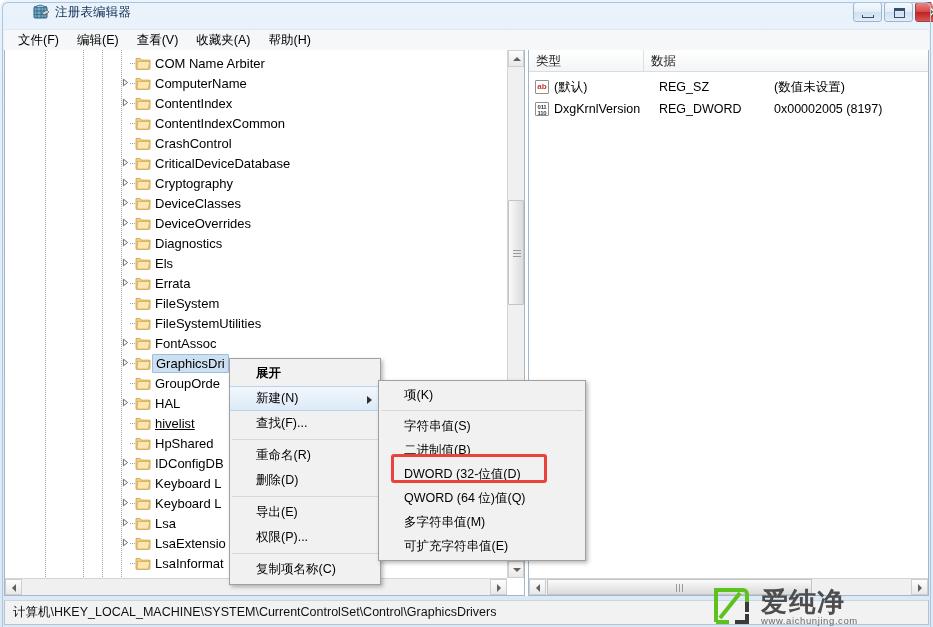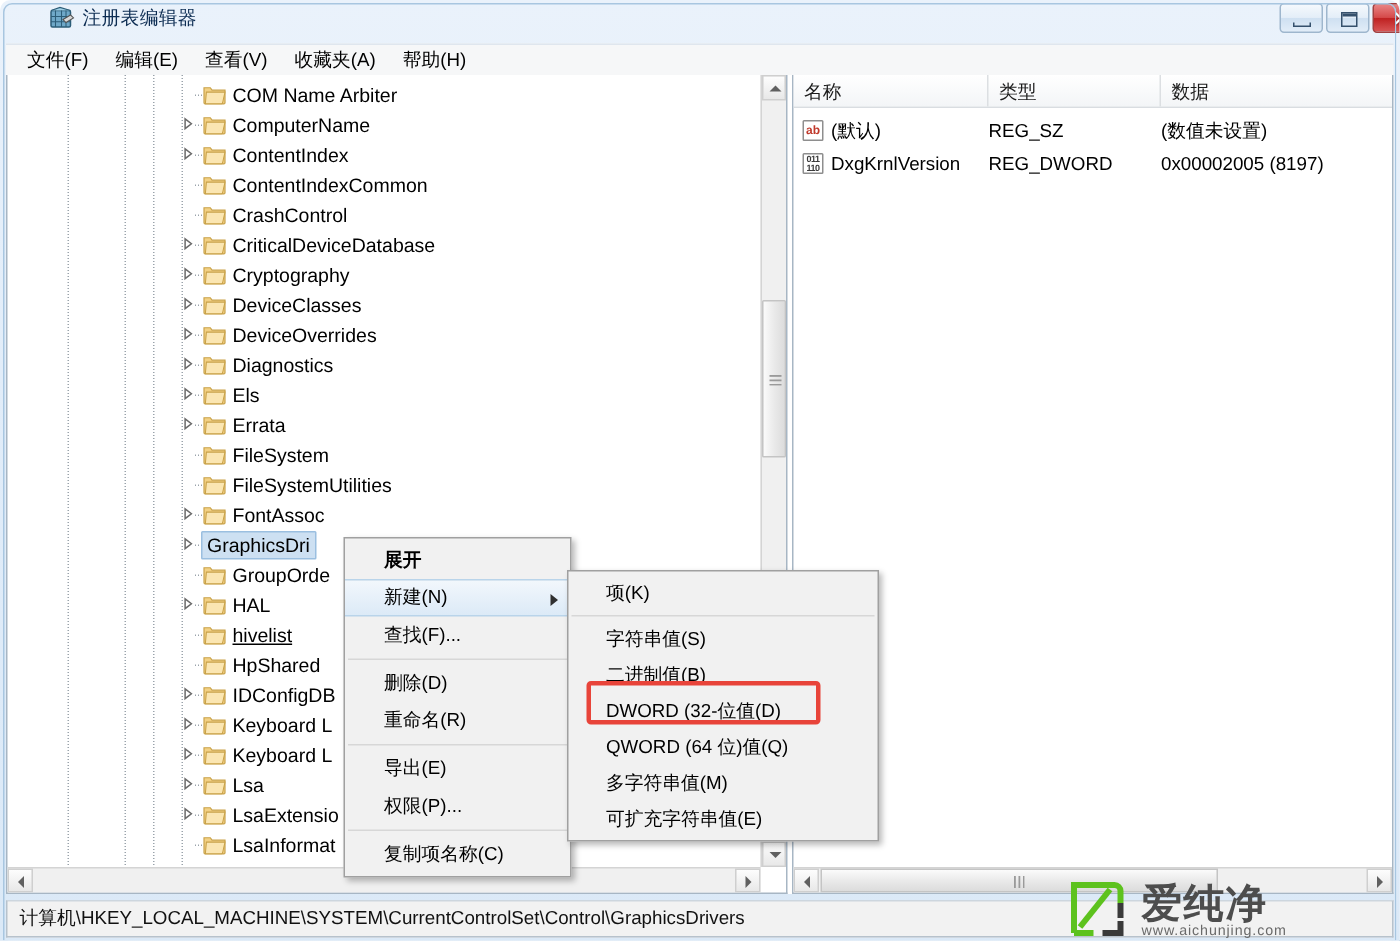--- a/index.html
+++ b/index.html
@@ -672,21 +672,21 @@
               <div style="position: absolute; left: 125px; top: 10px; width: 5px; height: 1px; background-image: linear-gradient(to right, rgb(154, 163, 171) 50%, rgba(255, 255, 255, 0) 0px); background-size: 2px 1px;"></div>
               <span class="expander" style="left: 116px; top: 5px;">
                 <svg width="9" height="9" viewBox="0 0 9 9">
                   <path d="M2.4 1.2 L6.6 4.5 L2.4 7.8 z" fill="none" stroke="#6a6a6a" stroke-width="1"></path>
                 </svg>
               </span>
               <span class="folder-icon" style="left: 130px; top: 3px;"><svg width="16" height="14" viewBox="0 0 16 14">
                   <path d="M1 2.5 h4.2 l1.2 1.6 H15 v8.4 a.8.8 0 0 1-.8.8 H1.8 A.8.8 0 0 1 1 12.5 z" fill="#f3d184" stroke="#c9a24a" stroke-width=".8"></path>
                   <path d="M2.6 5.4 H15 l-1.6 7.1 a.8.8 0 0 1-.8.6 H1.9 z" fill="#fbe6b2" stroke="#c9a24a" stroke-width=".7"></path>
                 </svg></span>
-              <span class="tree-label" style="position: absolute; left: 132px; top: 1px;">GraphicsDri</span>
+              <span class="tree-label" style="position: absolute; left: 150px; top: 1px;">GraphicsDri</span>
             </div>
             <div class="tree-row" style="position: absolute; left: 0px; top: 323px; width: 504px;">
               <div style="position: absolute; left: 125px; top: 10px; width: 5px; height: 1px; background-image: linear-gradient(to right, rgb(154, 163, 171) 50%, rgba(255, 255, 255, 0) 0px); background-size: 2px 1px;"></div>
               <span class="folder-icon" style="left: 130px; top: 3px;"><svg width="16" height="14" viewBox="0 0 16 14">
                   <path d="M1 2.5 h4.2 l1.2 1.6 H15 v8.4 a.8.8 0 0 1-.8.8 H1.8 A.8.8 0 0 1 1 12.5 z" fill="#f3d184" stroke="#c9a24a" stroke-width=".8"></path>
                   <path d="M2.6 5.4 H15 l-1.6 7.1 a.8.8 0 0 1-.8.6 H1.9 z" fill="#fbe6b2" stroke="#c9a24a" stroke-width=".7"></path>
                 </svg></span>
               <span class="tree-label" style="position: absolute; left: 150px; top: 1px;">GroupOrde</span>
             </div>
             <div class="tree-row" style="position: absolute; left: 0px; top: 343px; width: 504px;">
@@ -823,21 +823,20 @@
           <span class="sb-arrow-h left"></span>
         </div>
         <div class="sb-btn right">
           <span class="sb-arrow-h right"></span>
         </div>
       </div>
     </div>
 
     <div id="list-pane">
       <div id="list-header">
-        <div class="col-head" id="col-name">名称</div>
         <div class="col-head" id="col-type">类型</div>
         <div class="col-head" id="col-data">数据</div>
       </div>
       <div id="list-rows">
           <div class="list-row" style="top: 26px;">
             <div class="cell-name">
               <span class="val-icon sz">
                 <span class="txt">ab</span>
               </span>
               <span>(默认)</span>
@@ -873,22 +872,22 @@
 
   <div id="statusbar">
     <div id="status-text">计算机\HKEY_LOCAL_MACHINE\SYSTEM\CurrentControlSet\Control\GraphicsDrivers</div>
   </div>
 
   <div id="ctx-menu">
       <div class="ctx-item bold"><span>展开</span></div>
       <div class="ctx-item hl"><span>新建(N)</span><span class="sub-arrow"></span></div>
       <div class="ctx-item"><span>查找(F)...</span></div>
       <div class="ctx-sep"></div>
+      <div class="ctx-item"><span>重命名(R)</span></div>
       <div class="ctx-item"><span>删除(D)</span></div>
-      <div class="ctx-item"><span>重命名(R)</span></div>
       <div class="ctx-sep"></div>
       <div class="ctx-item"><span>导出(E)</span></div>
       <div class="ctx-item"><span>权限(P)...</span></div>
       <div class="ctx-sep"></div>
       <div class="ctx-item"><span>复制项名称(C)</span></div>
     </div>
 
   <div id="ctx-submenu">
       <div class="sub-item">项(K)</div>
       <div class="ctx-sep"></div>

